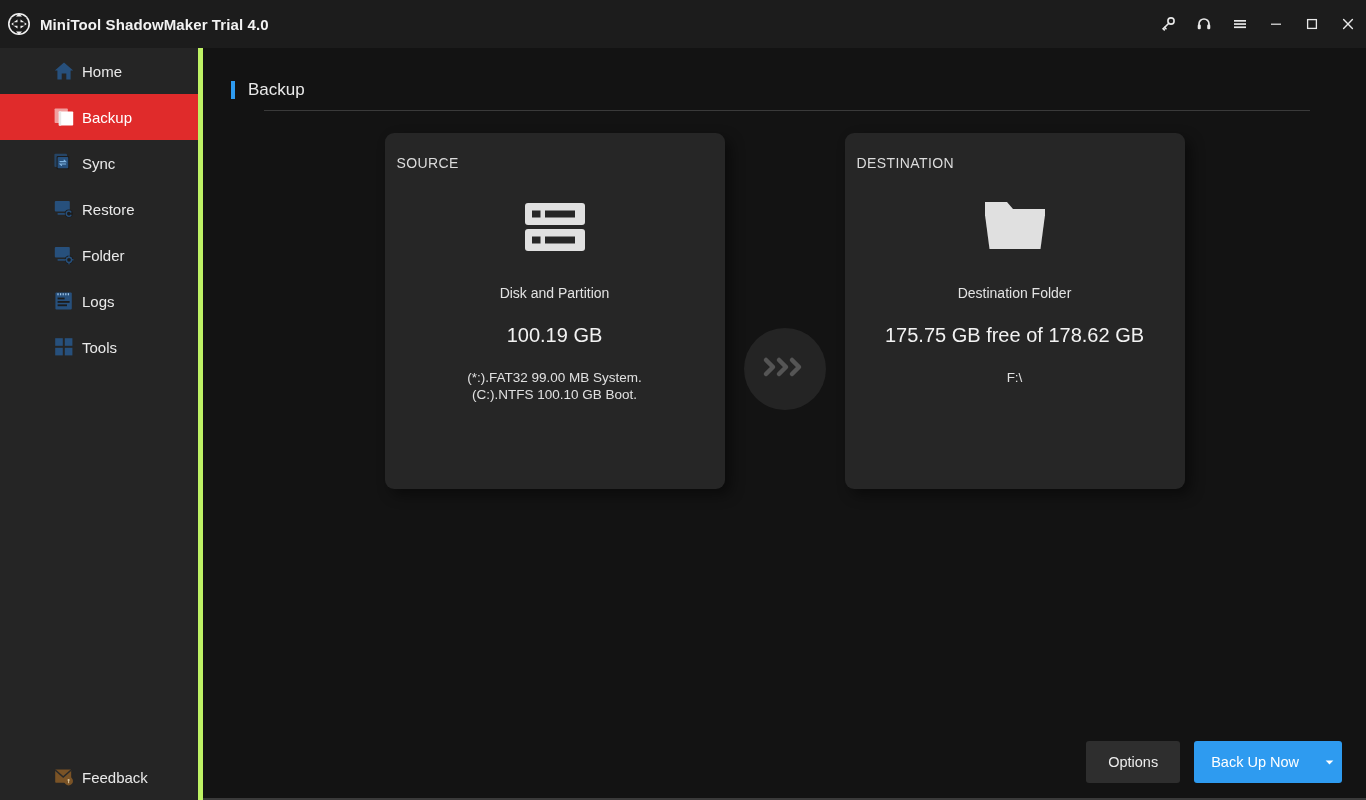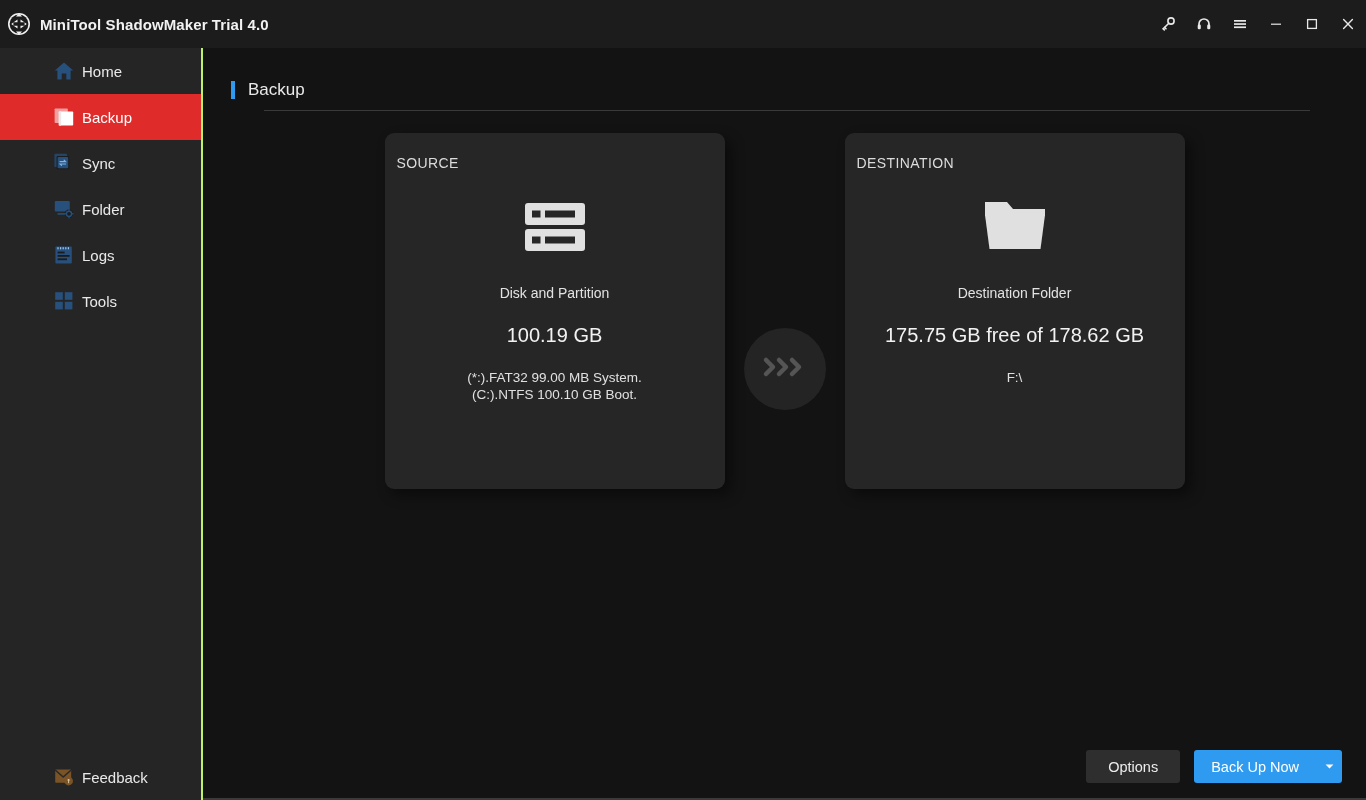--- a/index.html
+++ b/index.html
@@ -46,21 +46,21 @@
 
   
   .body-row { flex: 1; display: flex; min-height: 0; position: relative; }
 
   
   .sidebar {
     width: 203px; min-width: 203px;
     background: #252525;
     display: flex; flex-direction: column;
     padding-top: 0px;
-    border-right: 2px solid #bef264;
+    border-right: 5px solid #bef264;
     position: relative; z-index: 5;
   }
   .nav-item {
     height: 46px;
     display: flex; align-items: center;
     padding-left: 50px;
     cursor: pointer;
     position: relative;
   }
   .nav-item .ico {
@@ -171,21 +171,21 @@
     margin-top: 116px;
   }
 
   
   .footer {
     position: absolute;
     right: 24px; bottom: 17px;
     display: flex; align-items: center; gap: 14px;
   }
   .btn {
-    height: 33px;
+    height: 42px;
     border: none;
     border-radius: 3px;
     font-family: "Liberation Sans", sans-serif;
     font-size: 14.5px;
     cursor: pointer;
     display: flex; align-items: center; justify-content: center; margin-top: 32px;
   }
   .btn-secondary {
     background: #2e2e2e;
     color: #ededed;
@@ -297,20 +297,31 @@
           <svg width="22" height="22" viewBox="0 0 22 22">
             <rect x="1.4" y="1.8" width="12.6" height="13.2" rx="1" fill="#27507c" opacity="0.75"></rect>
             <rect x="3.6" y="4" width="12.6" height="13.2" rx="1" fill="#1c1c1c"></rect>
             <rect x="4.6" y="5" width="10.6" height="11.2" rx="0.8" fill="#27507c"></rect>
             <path d="M7 9.6 h5.5 l-1.4 -1.4 M12.6 12 h-5.5 l1.4 1.4" stroke="#7fb3e0" stroke-width="1.2" fill="none" stroke-linecap="round"></path>
           </svg>
         </span>
         <span class="lbl">Sync</span>
       </div>
 
+      <div class="nav-item">
+        <span class="ico">
+          <svg width="22" height="22" viewBox="0 0 22 22">
+            <rect x="1.8" y="3" width="15" height="10.6" rx="1" fill="#27507c"></rect>
+            <rect x="4.6" y="15.1" width="9.4" height="1.6" fill="#27507c"></rect>
+            <circle cx="15.8" cy="15.6" r="4" fill="#1c1c1c"></circle>
+            <path d="M17.8 13.9 a2.6 2.6 0 1 0 0 3.5" stroke="#27507c" stroke-width="1.5" fill="none" stroke-linecap="round"></path>
+          </svg>
+        </span>
+        <span class="lbl">Restore</span>
+      </div>
 
       <div class="nav-item">
         <span class="ico">
           <svg width="22" height="22" viewBox="0 0 22 22">
             <rect x="1.8" y="3" width="15" height="10.6" rx="1" fill="#27507c"></rect>
             <rect x="4.6" y="15.1" width="9.4" height="1.6" fill="#27507c"></rect>
             <circle cx="16" cy="15.8" r="4.2" fill="#1c1c1c"></circle>
             <circle cx="16" cy="15.8" r="2.6" fill="none" stroke="#27507c" stroke-width="1.5"></circle>
             <g fill="#27507c">
               <rect x="15.4" y="11.3" width="1.2" height="1.8"></rect>

